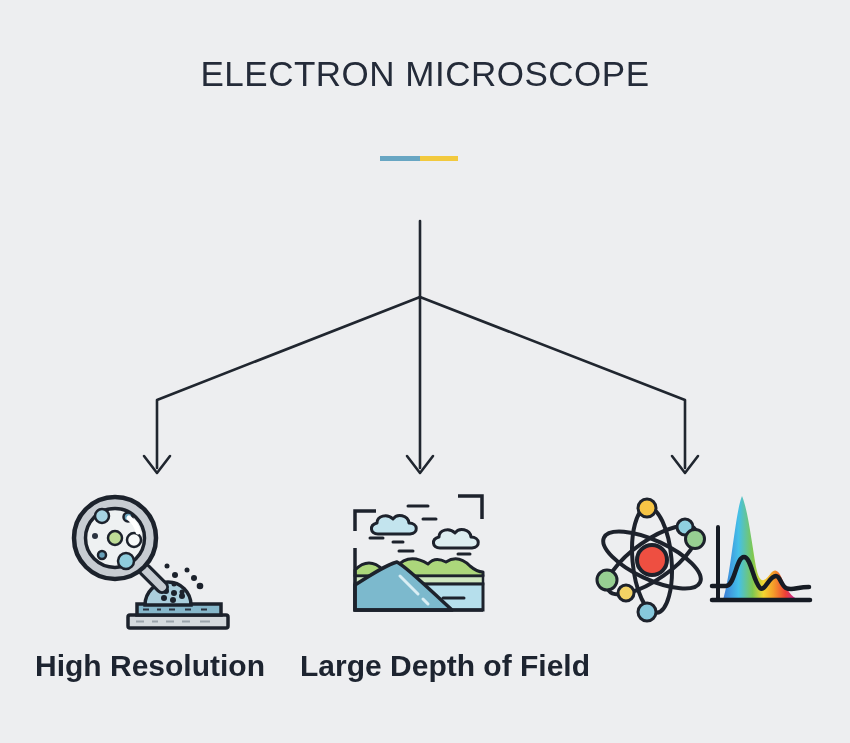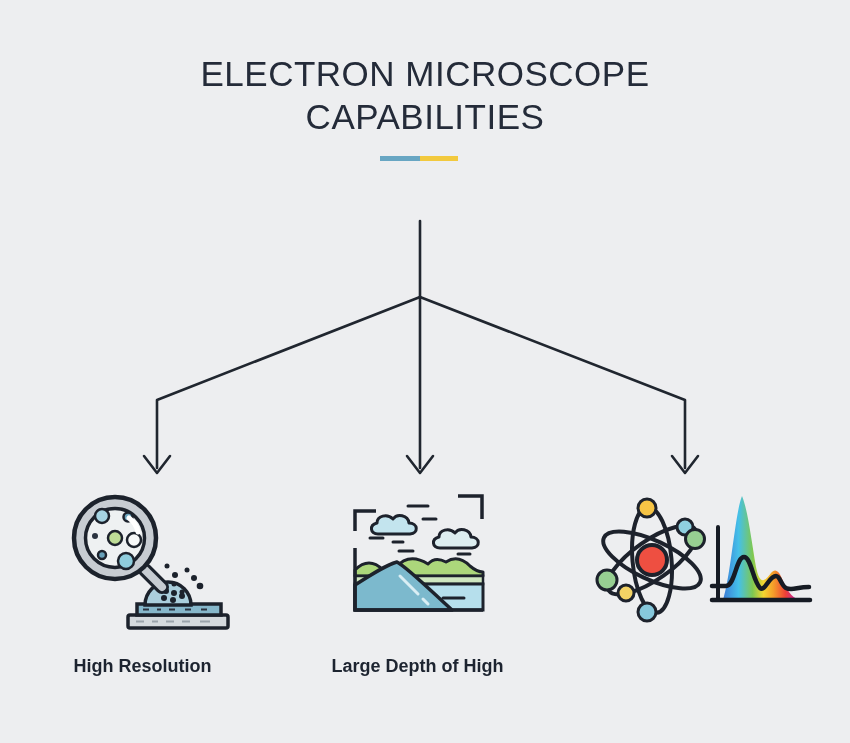--- a/index.html
+++ b/index.html
@@ -22,37 +22,36 @@
   .title span{display:block;}
   .divider{position:absolute;left:380px;top:156px;}
   .arrows{position:absolute;left:0;top:0;}
   .icon{position:absolute;}
   .icon-high-res{left:66px;top:486px;}
   .icon-landscape{left:340px;top:486px;}
   .icon-atom{left:585px;top:483px;}
   .branch-label{
     position:absolute;top:650px;height:32px;
     text-align:center;
-    font-size:18px;font-weight:600;
+    font-size:30px;font-weight:600;
     color:#1d2430;
     line-height:32px;
     white-space:nowrap;
   }
   .label-0{left:35px;width:215px;}
   .label-1{left:300px;width:235px;}
   .label-2{left:585px;width:230px;}
 </style>
 </head>
 <body>
 
 <div class="stage">
 
   <h1 class="title">
     <span>ELECTRON MICROSCOPE</span>
-    <span>CAPABILITIES</span>
   </h1>
 
   <svg class="divider" width="78" height="6">
     <rect x="0" y="0" width="40" height="5" fill="#68a6c3"></rect>
     <rect x="40" y="0" width="38" height="5" fill="#f2c93e"></rect>
   </svg>
 
   <svg class="arrows" width="850" height="743" fill="none" stroke="#20262f" stroke-width="2.6" stroke-linecap="round" stroke-linejoin="round">
     <path d="M 420 221 V 468"></path>
     <path d="M 407 456 L 420 473 L 433 456"></path>
@@ -174,15 +173,15 @@
 
     <g>
       <path d="M 138 117 C 146 92 150 30 157 13 C 163 28 166 55 171 84 C 175 103 180 98 186 90 C 190 85 194 87 198 98 C 202 109 210 117 216 117 Z" fill="url(#rainbow)"></path>
       <path d="M 127 103 H 141 C 150 103 151 74 159 74 C 166 74 168 98 175 105 C 180 109 184 93 191 93 C 195 93 196 102 201 105 C 207 108 212 104 224 104" fill="none" stroke="#161b24" stroke-width="4.5" stroke-linecap="round" stroke-linejoin="round"></path>
       <path d="M 133 44 V 117" stroke="#161b24" stroke-width="4" stroke-linecap="round"></path>
       <path d="M 127 117 H 225" stroke="#161b24" stroke-width="4.5" stroke-linecap="round"></path>
     </g>
   </svg>
 
   <div class="branch-label label-0">High Resolution</div>
-  <div class="branch-label label-1">Large Depth of High</div>
+  <div class="branch-label label-1">Large Depth of Field</div>
 
 </div>
 
 </body></html>

